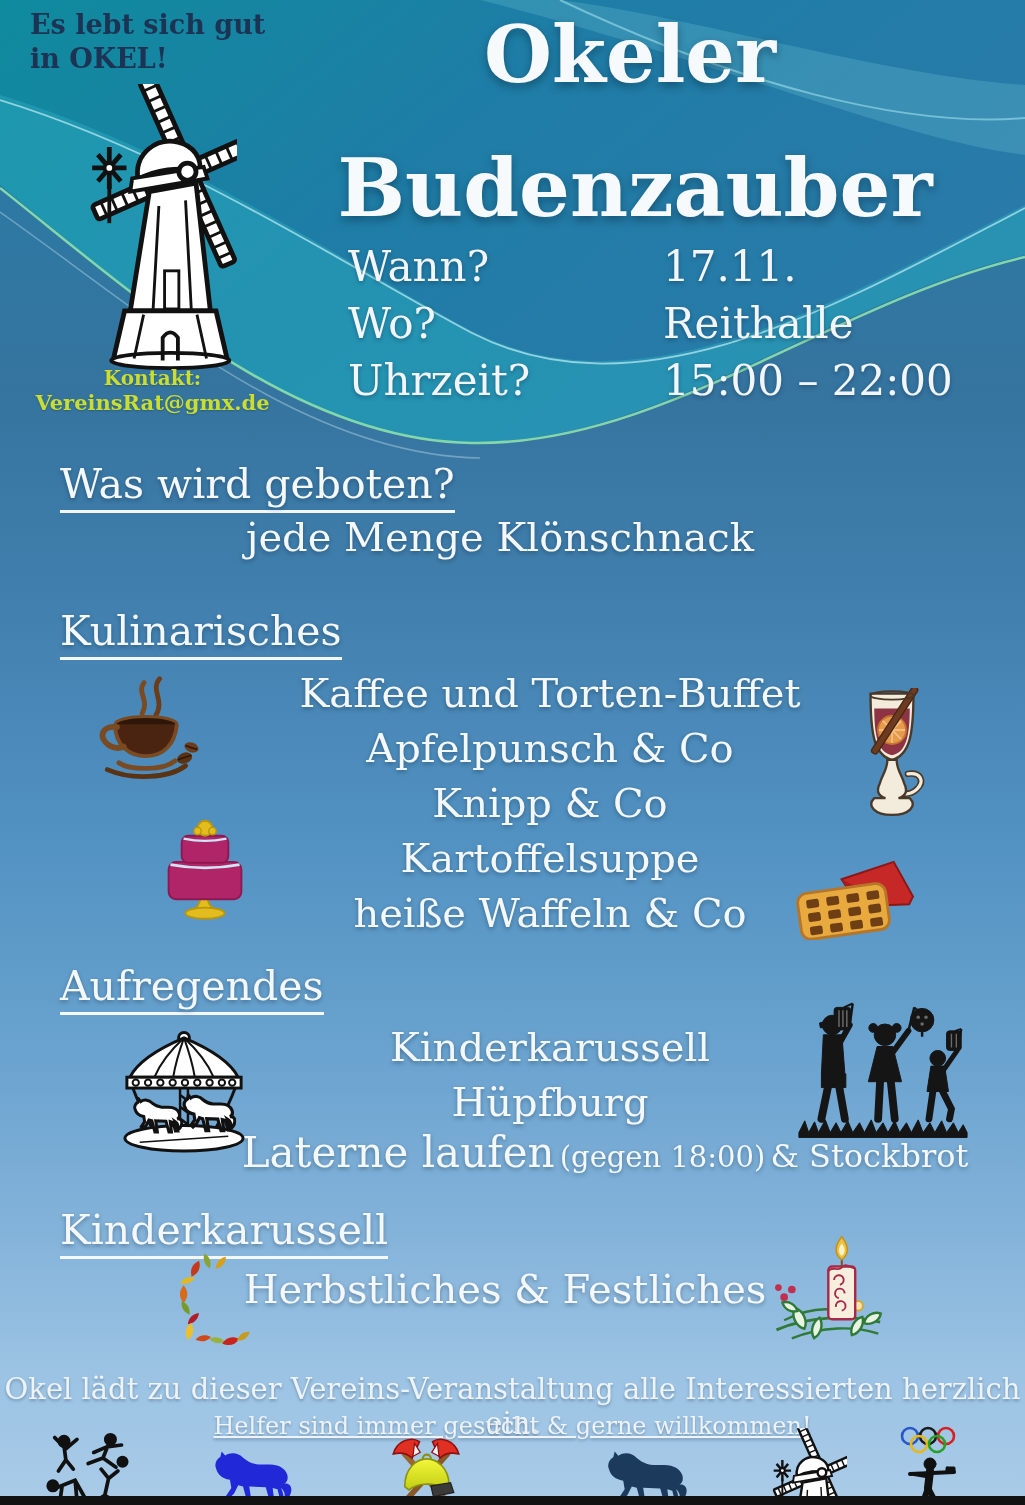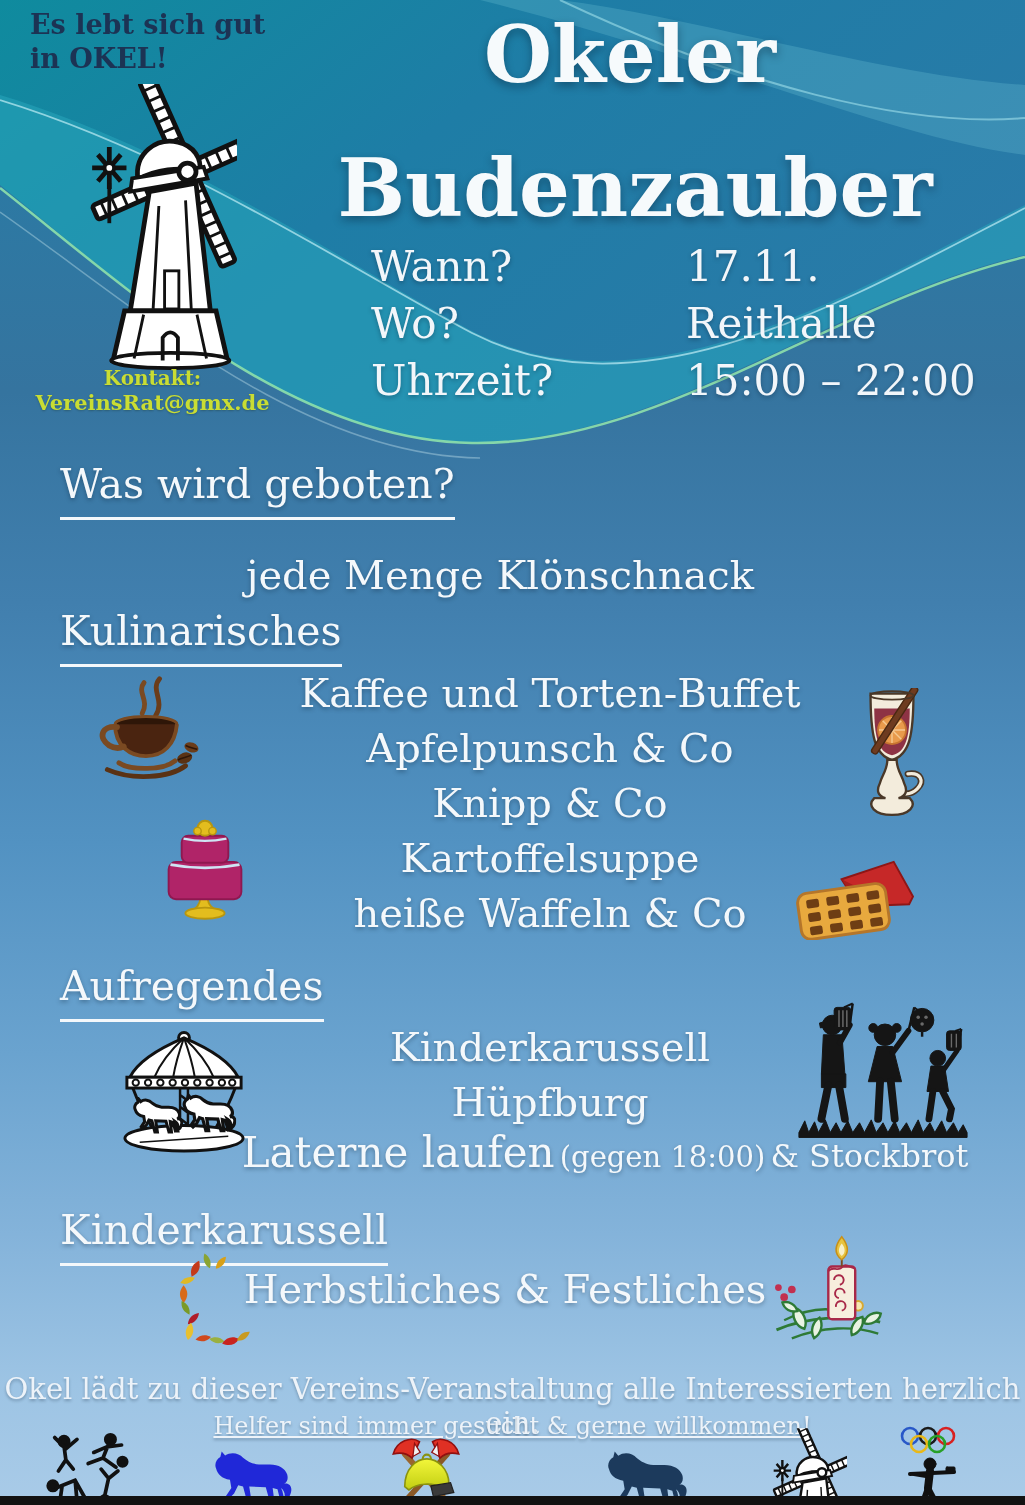--- a/index.html
+++ b/index.html
@@ -4,21 +4,21 @@
 <style>
   html,body{margin:0;padding:0;background:#333;}
   .poster{
     position:relative; width:1025px; height:1505px; margin:0 auto; overflow:hidden;
     font-family:"DejaVu Serif","Liberation Serif",serif;
     background:linear-gradient(180deg,#1b7e96 0%,#2b7aa4 10%,#35749f 26%,#417fae 40%,#5292c2 56%,#6aa3cf 70%,#84b3da 82%,#9dc4e4 92%,#a9cbe8 100%);
   }
   .abs{position:absolute;}
   .tsh{text-shadow:0 2px 4px rgba(10,30,50,.35);}
   .title{font-weight:bold; color:#f6fafc; text-align:center; line-height:1; text-shadow:0 4px 8px rgba(5,25,45,.4);}
-  .sec-h{font-size:41px; color:#f4f8fb; border-bottom:3px solid #f4f8fb; padding-bottom:9px; display:inline-block;}
+  .sec-h{font-size:41px; color:#f4f8fb; border-bottom:3px solid #f4f8fb; padding-bottom:2px; display:inline-block;}
   .item{font-size:40px; color:#f4f8fb; text-align:center; line-height:55px;}
   .detail-row{display:flex; height:57px; align-items:center; font-size:42px; color:#f2f6fa;}
   .detail-label{width:315px;}
   .hidden-defs{position:absolute; width:0; height:0; overflow:hidden;}
   .tagline{font-size:27px; font-weight:bold; color:#1c3354; text-align:left; line-height:1.25;}
   .contact{font-weight:bold; color:#c9dd33; text-align:center; text-shadow:0 1px 2px rgba(20,40,20,.3);}
   .footer-line{color:#edf3f9; text-align:center; text-shadow:0 2px 3px rgba(10,30,50,.3);}
   .bottom-strip{position:absolute; left:0; right:0; bottom:0; height:9px; background:#121212;}
 </style>
 </head>
@@ -106,39 +106,39 @@
   </svg>
 
   <div class="abs contact" style="left:20px; top:366px; width:265px;">
     <div style="font-size:20px;">Kontakt:</div>
     <div style="font-size:21px;">VereinsRat@gmx.de</div>
   </div>
 
   <div class="abs title" style="left:330px; top:16px; width:600px; font-size:78px;">Okeler</div>
   <div class="abs title" style="left:280px; top:148px; width:710px; font-size:80px;">Budenzauber</div>
 
-  <div class="abs tsh" style="left:371px; top:238px; width:640px;">
+  <div class="abs tsh" style="left:348px; top:238px; width:640px;">
     <div class="detail-row">
       <div class="detail-label">Wann?</div>
       <div>17.11.</div>
     </div>
     <div class="detail-row">
       <div class="detail-label">Wo?</div>
       <div>Reithalle</div>
     </div>
     <div class="detail-row">
       <div class="detail-label">Uhrzeit?</div>
       <div>15:00 – 22:00</div>
     </div>
   </div>
 
   <div class="abs tsh" style="left:60px; top:460px;">
     <span class="sec-h">Was wird geboten?</span>
   </div>
-  <div class="abs item tsh" style="left:55px; top:548px; width:890px;">jede Menge Klönschnack</div>
+  <div class="abs item tsh" style="left:55px; top:510px; width:890px;">jede Menge Klönschnack</div>
 
   <div class="abs tsh" style="left:60px; top:607px;text-align:center;">
     <span class="sec-h">Kulinarisches</span>
   </div>
   <div class="abs tsh" style="left:100px; top:666px; width:900px;">
     <div class="item">Kaffee und Torten-Buffet</div>
     <div class="item">Apfelpunsch &amp; Co</div>
     <div class="item">Knipp &amp; Co</div>
     <div class="item">Kartoffelsuppe</div>
     <div class="item">heiße Waffeln &amp; Co</div>

